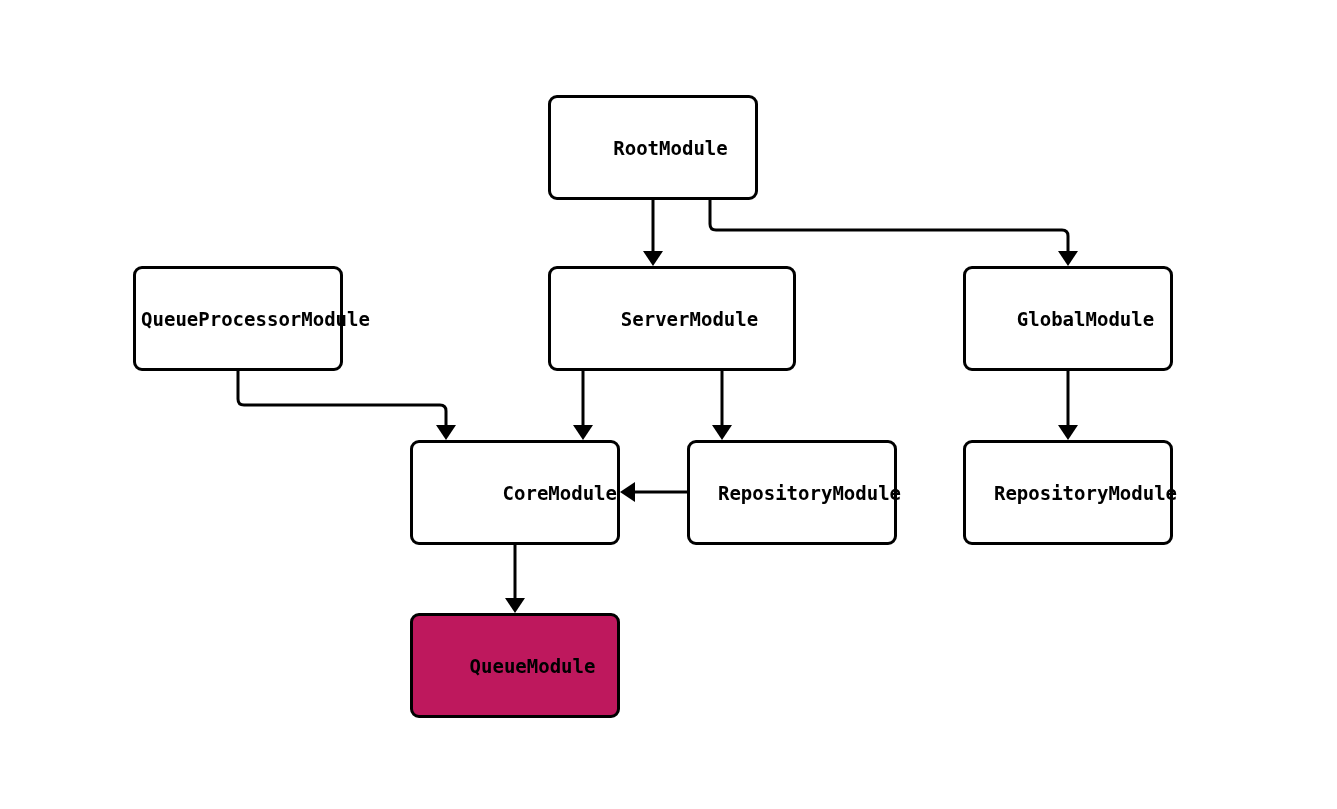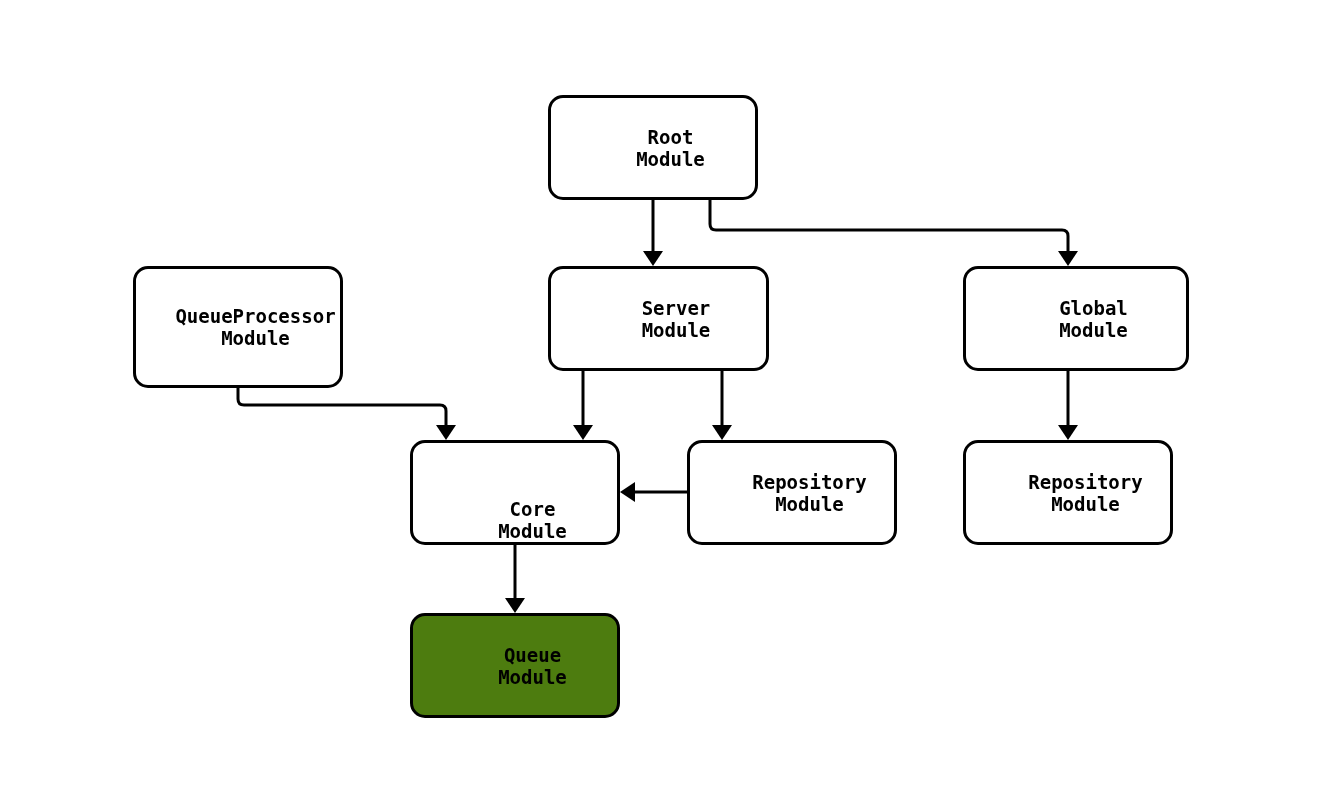--- a/index.html
+++ b/index.html
@@ -22,23 +22,23 @@
     top: 0;
     width: 1337px;
     height: 809px;
     pointer-events: none;
   }
   .node {
     position: absolute;
     box-sizing: border-box;
     background: #ffffff;
     border: 3px solid #000000;
-    border-radius: 15px;
+    border-radius: 9px;
     display: flex;
-    flex-direction: column;
+    flex-direction: row;
     align-items: center;
     justify-content: center;
     text-align: center;
     padding-left: 35px;
   }
   .node-line {
     display: block;
     font-family: "DejaVu Sans Mono", "Liberation Mono", monospace;
     font-size: 19px;
     font-weight: 700;
@@ -74,48 +74,48 @@
         <polygon points="635,482 635,502 620,492"></polygon>
         <polygon points="505,598 525,598 515,613"></polygon>
       </g>
   </svg>
 
   <div class="node" style="left: 548px; top: 95px; width: 210px; height: 105px; border-color: rgb(0, 0, 0); background: rgb(255, 255, 255); color: rgb(0, 0, 0);">
     <span class="node-line">Root</span>
     <span class="node-line">Module</span>
   </div>
 
-  <div class="node" style="left: 133px; top: 266px; width: 210px; height: 122px; border-color: rgb(0, 0, 0); background: rgb(255, 255, 255); color: rgb(0, 0, 0);">
+  <div class="node" style="left: 133px; top: 266px; width: 210px; height: 105px; border-color: rgb(0, 0, 0); background: rgb(255, 255, 255); color: rgb(0, 0, 0);">
     <span class="node-line">QueueProcessor</span>
     <span class="node-line">Module</span>
   </div>
 
-  <div class="node" style="left: 548px; top: 266px; width: 221px; height: 105px; border-color: rgb(0, 0, 0); background: rgb(255, 255, 255); color: rgb(0, 0, 0);">
+  <div class="node" style="left: 548px; top: 266px; width: 248px; height: 105px; border-color: rgb(0, 0, 0); background: rgb(255, 255, 255); color: rgb(0, 0, 0);">
     <span class="node-line">Server</span>
     <span class="node-line">Module</span>
   </div>
 
-  <div class="node" style="left: 963px; top: 266px; width: 226px; height: 105px; border-color: rgb(0, 0, 0); background: rgb(255, 255, 255); color: rgb(0, 0, 0);">
+  <div class="node" style="left: 963px; top: 266px; width: 210px; height: 105px; border-color: rgb(0, 0, 0); background: rgb(255, 255, 255); color: rgb(0, 0, 0);">
     <span class="node-line">Global</span>
     <span class="node-line">Module</span>
   </div>
 
   <div class="node" style="left: 410px; top: 440px; width: 210px; height: 105px; border-color: rgb(0, 0, 0); background: rgb(255, 255, 255); color: rgb(0, 0, 0); justify-content: flex-end;">
     <span class="node-line">Core</span>
     <span class="node-line">Module</span>
   </div>
 
   <div class="node" style="left: 687px; top: 440px; width: 210px; height: 105px; border-color: rgb(0, 0, 0); background: rgb(255, 255, 255); color: rgb(0, 0, 0);">
     <span class="node-line">Repository</span>
     <span class="node-line">Module</span>
   </div>
 
   <div class="node" style="left: 963px; top: 440px; width: 210px; height: 105px; border-color: rgb(0, 0, 0); background: rgb(255, 255, 255); color: rgb(0, 0, 0);">
     <span class="node-line">Repository</span>
     <span class="node-line">Module</span>
   </div>
 
-  <div class="node" style="left: 410px; top: 613px; width: 210px; height: 105px; border-color: rgb(0, 0, 0); background: #4d7c0f; color: rgb(0, 0, 0);">
+  <div class="node" style="left: 410px; top: 613px; width: 210px; height: 105px; border-color: rgb(0, 0, 0); background: #be185d; color: rgb(0, 0, 0);">
     <span class="node-line">Queue</span>
     <span class="node-line">Module</span>
   </div>
 
 </div>
 
 </body></html>

